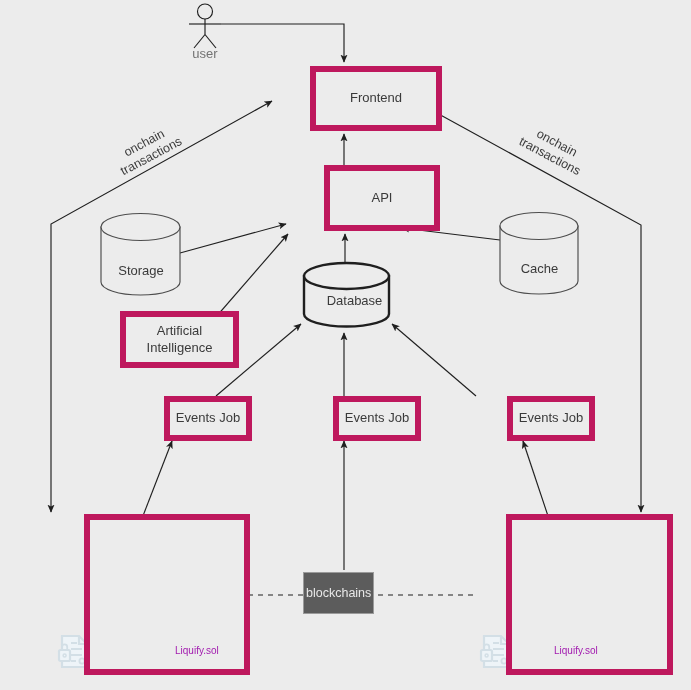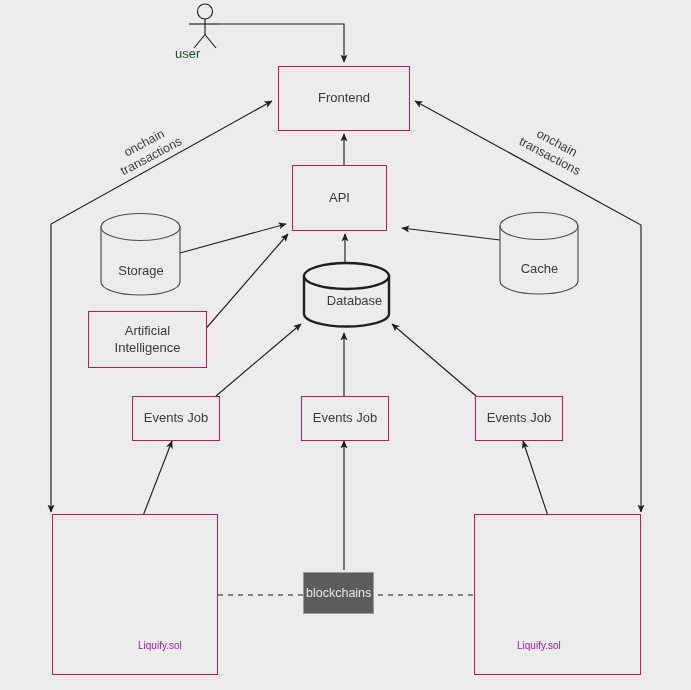--- a/index.html
+++ b/index.html
@@ -7,42 +7,43 @@
   body{
     width:691px;height:690px;
     background:#ececec;
     font-family:"Liberation Sans","DejaVu Sans",sans-serif;
     overflow:hidden;
     position:relative;
   }
   #canvas{position:absolute;left:0;top:0;width:691px;height:690px;}
   .node{position:absolute;box-sizing:border-box;}
   .box{
-    border:1px solid #be185d;
+    border:6px solid #be185d;
     background:#ececec;
     display:flex;align-items:center;justify-content:center;
     text-align:center;
     color:#3a3a3a;
     font-size:13px;
     line-height:1.25;
+    margin-left:32px;
   }
   .cyl-label{
     position:absolute;left:0;right:0;
     text-align:center;color:#3a3a3a;font-size:13px;
     pointer-events:none;
   }
   .rot-label{
     position:absolute;
     color:#3a3a3a;font-size:12.5px;line-height:1.22;
     text-align:center;
     white-space:nowrap;
     transform-origin:50% 50%;
   }
   .plain-label{
-    position:absolute;color:#14532d;font-size:13px;text-align:left;
+    position:absolute;color:#737373;font-size:13px;text-align:center;
   }
   .sel-label{
     position:absolute;
     background:#5c5c5c;
     color:#e8e8e8;
     font-size:12.5px;
     padding:13px 2px;
     border:1px solid #9a9a9a;
     line-height:1.15;
     white-space:nowrap;
@@ -145,21 +146,21 @@
     <line x1="14" y1="27" x2="19" y2="27" stroke-width="2"></line>
   </g>
 </svg>
 
 <div class="plain-label" style="left:175px;top:46px;width:60px;">user</div>
 
 <div class="node box" style="left:278px;top:66px;width:132px;height:65px;">
   <span>Frontend</span>
 </div>
 
-<div class="node box" style="left:292px;top:165px;width:95px;height:66px;">
+<div class="node box" style="left:292px;top:165px;width:116px;height:66px;">
   <span>API</span>
 </div>
 
 <div class="node" style="left:101px;top:213px;width:80px;height:84px;">
   <div class="cyl-label" style="top:50px;">Storage</div>
 </div>
 
 <div class="node" style="left:500px;top:212px;width:79px;height:84px;">
   <div class="cyl-label" style="top:49px;">Cache</div>
 </div>

